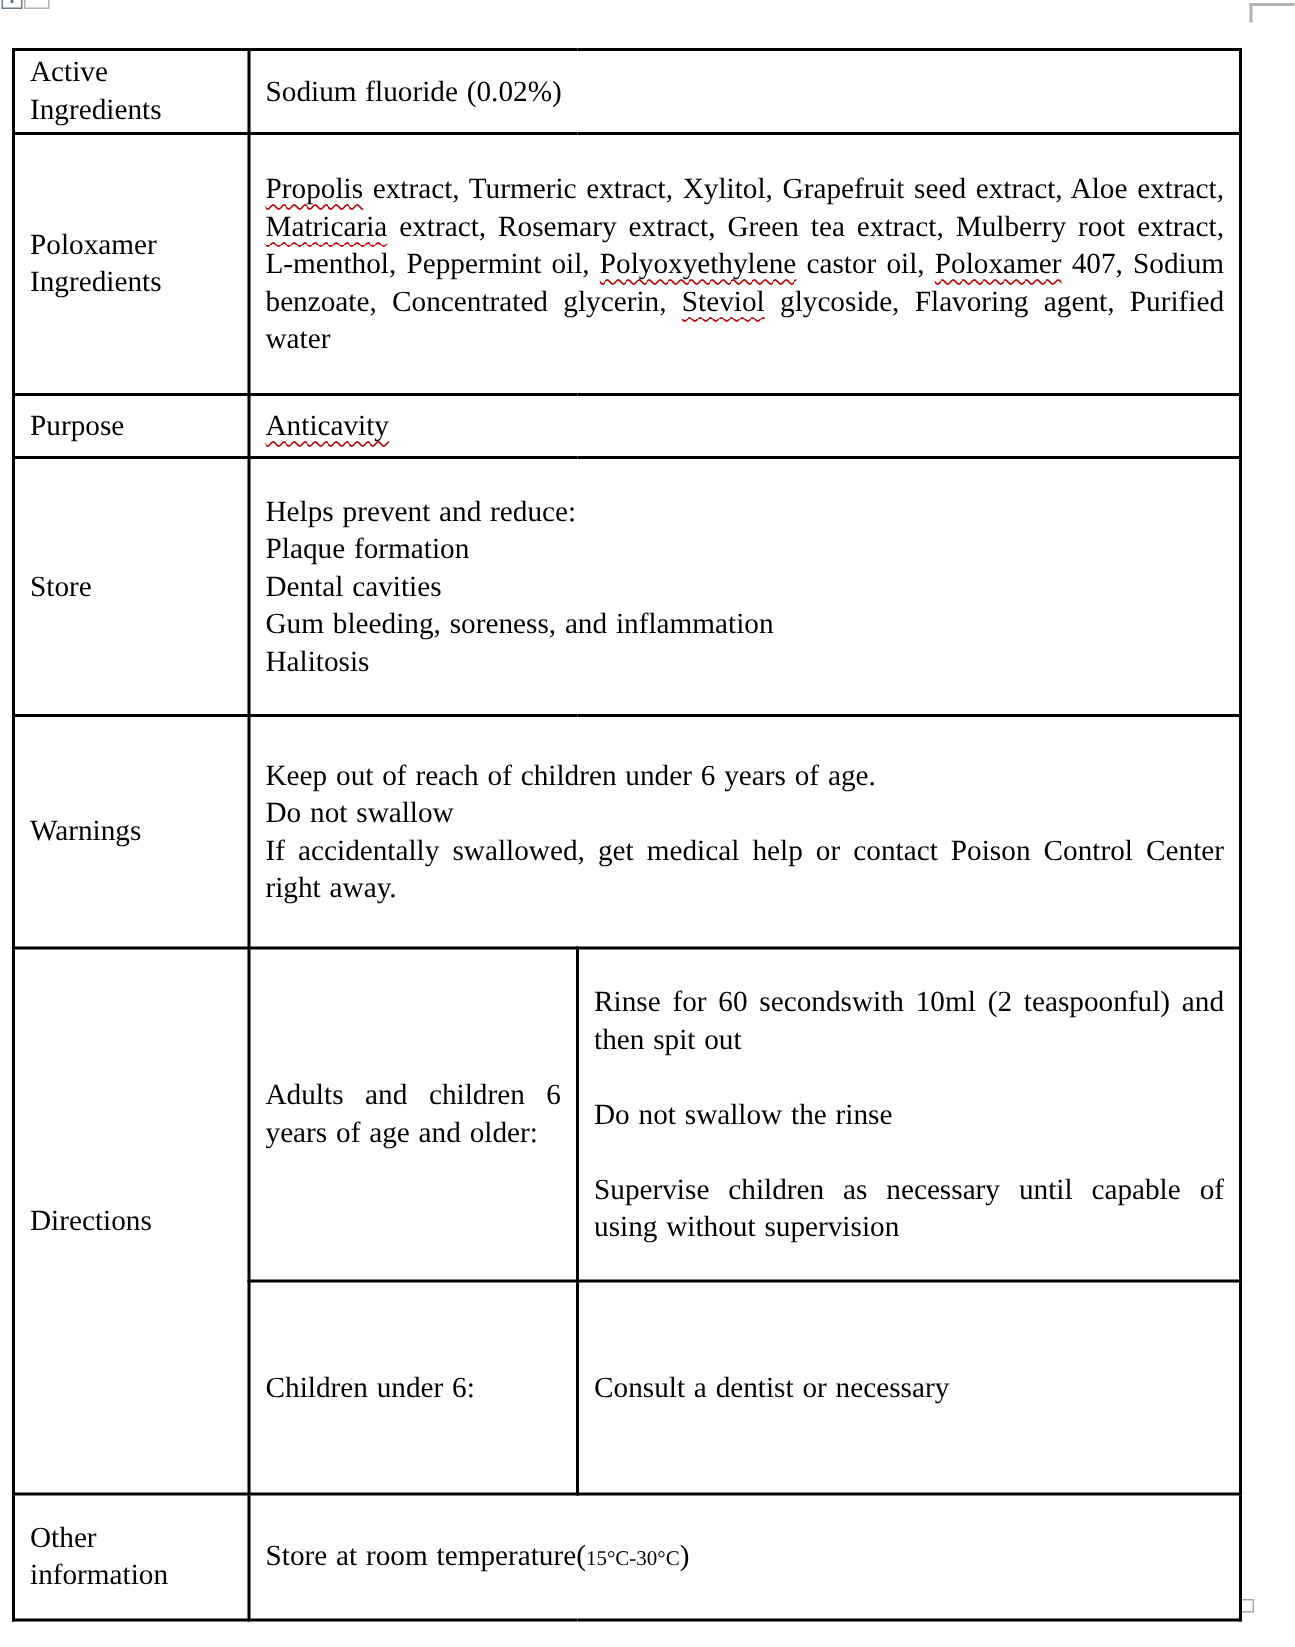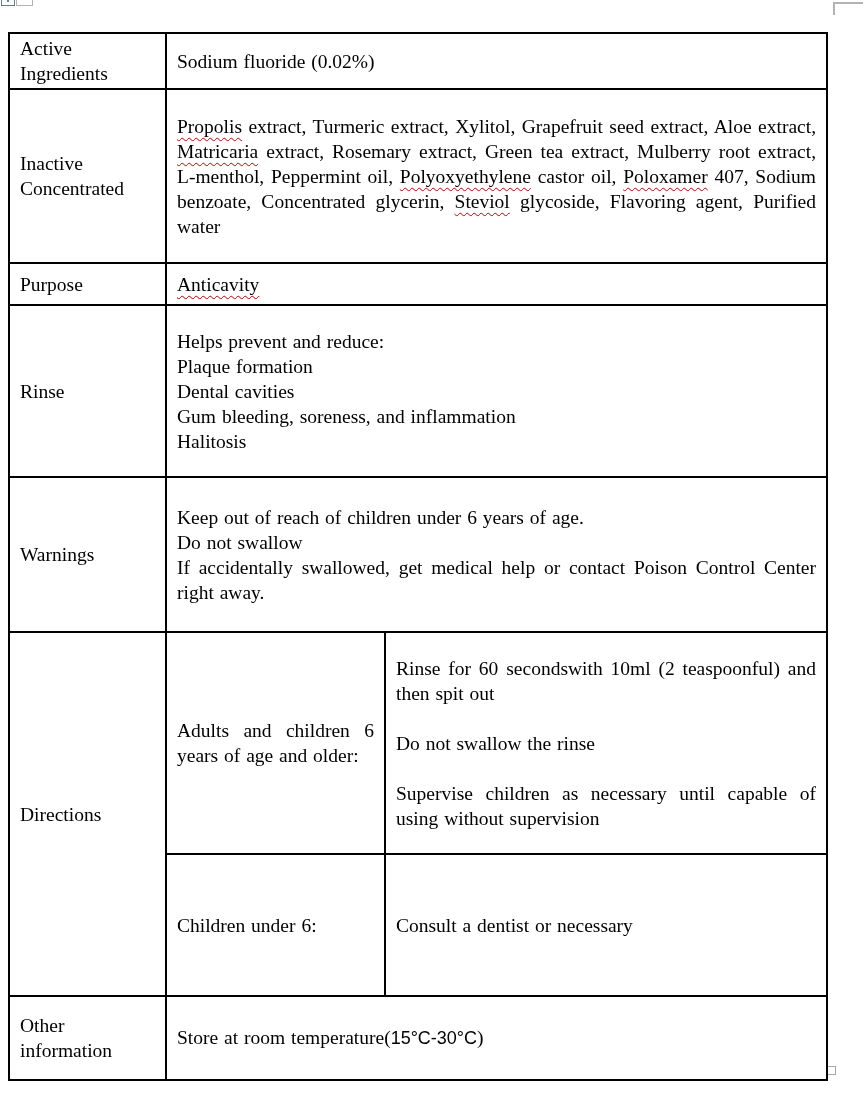--- a/index.html
+++ b/index.html
@@ -12,21 +12,21 @@
   td{border:2px solid #000;vertical-align:middle;padding:2px 10px;
      font-size:19.5px;line-height:25px;word-spacing:1px;}
   td.just{text-align:justify;}
   .para{text-align:justify;}
   .r1{height:54px}.r2{height:174px}.r3{height:42px}.r4{height:172px}
   .r5{height:155px}.r6a{height:222px}.r6b{height:142px}.r7{height:84px}
 
   .squiggle{text-decoration-line:underline;text-decoration-style:wavy;
             text-decoration-color:#c00000;text-decoration-thickness:1px;
             text-underline-offset:4px;text-decoration-skip-ink:none;}
-  .alt-font{font-family:Liberation Sans, sans-serif;font-size:18px;}
+  .alt-font{font-family:Liberation Serif, serif;font-size:14px;}
 
   
   .move-handle{position:absolute;left:1px;top:-9px;width:12px;height:13px;
                border:1.5px solid #6b7b8f;}
   .move-handle .cross-v{position:absolute;left:5px;top:1px;width:1.5px;height:9px;background:#6b7b8f;}
   .size-grip{position:absolute;left:16px;top:-8px;width:15px;height:12px;
              border:1.5px solid #b3b3b3;background:#fff;}
   .margin-marker{position:absolute;left:833px;top:2px;width:30px;height:11px;
                  border-left:2px solid #b3b3b3;border-top:2px solid #b3b3b3;}
   .resize-handle{position:absolute;left:827px;top:1066px;width:7px;height:7px;
@@ -52,31 +52,31 @@
         <col style="width:442px">
     </colgroup>
 
     <tbody>
         <tr class="r1">
       <td>Active Ingredients</td>
       <td colspan="2">Sodium fluoride (0.02%)</td>
     </tr>
 
     <tr class="r2">
-      <td>Inactive Concentrated</td>
+      <td>Poloxamer Ingredients</td>
       <td colspan="2" class="just"><span class="squiggle">Propolis</span><span> extract, Turmeric extract, Xylitol, Grapefruit seed extract, Aloe extract, </span><span class="squiggle">Matricaria</span><span> extract, Rosemary extract, Green tea extract, Mulberry root extract, L-menthol, Peppermint oil, </span><span class="squiggle">Polyoxyethylene</span><span> castor oil, </span><span class="squiggle">Poloxamer</span><span> 407, Sodium benzoate, Concentrated glycerin, </span><span class="squiggle">Steviol</span><span> glycoside, Flavoring agent, Purified water</span></td>
     </tr>
 
     <tr class="r3">
       <td>Purpose</td>
       <td colspan="2"><span class="squiggle">Anticavity</span></td>
     </tr>
 
     <tr class="r4">
-      <td>Rinse</td>
+      <td>Store</td>
       <td colspan="2">
             <div class="para">Helps prevent and reduce:</div>
             <div class="para">Plaque formation</div>
             <div class="para">Dental cavities</div>
             <div class="para">Gum bleeding, soreness, and inflammation</div>
             <div class="para">Halitosis</div>
           </td>
     </tr>
 
     <tr class="r5">

